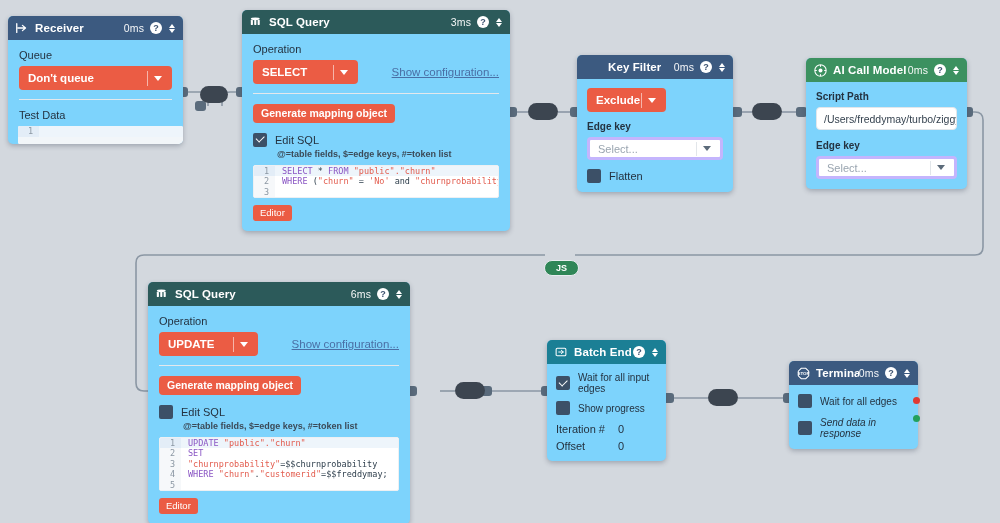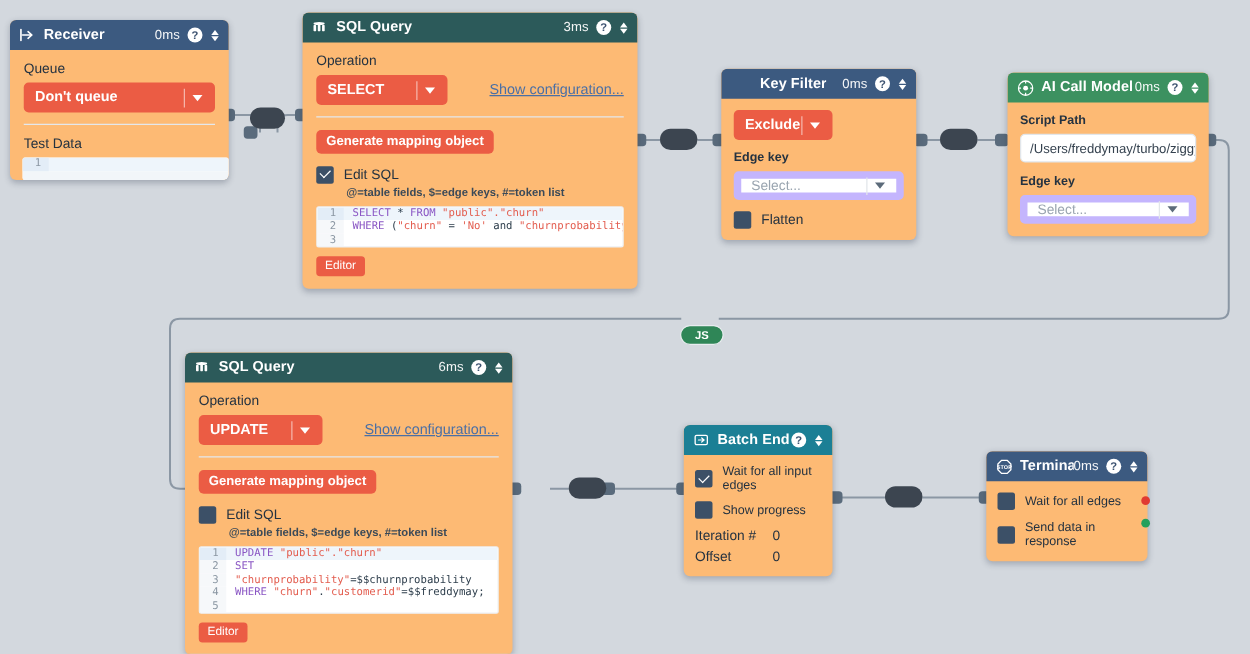--- a/index.html
+++ b/index.html
@@ -6,21 +6,21 @@
   body{
     width:1000px;height:523px;overflow:hidden;position:relative;
     background:#d3d8de;
     font-family:"Liberation Sans", sans-serif;
     -webkit-font-smoothing:antialiased;
   }
   #canvas{position:absolute;inset:0;}
   svg.wires{position:absolute;left:0;top:0;width:1000px;height:523px;pointer-events:none;}
 
   
-  .node{position:absolute;background:#fdba74;border-radius:5px;
+  .node{position:absolute;background:#7dd3fc;border-radius:5px;
         box-shadow:0 2px 5px rgba(30,40,60,.28);overflow:hidden;}
   .nhead{display:flex;align-items:center;height:24px;padding:0 7px;color:#fff;
          font-size:11.5px;font-weight:bold;letter-spacing:.1px;}
   .nhead .ttl{flex:1;white-space:nowrap;overflow:hidden;}
   .nhead .ms{font-size:10.5px;font-weight:normal;opacity:.95;margin-right:6px;}
   .hicon{width:14px;height:14px;margin-right:6px;display:flex;align-items:center;justify-content:center;flex:0 0 auto;}
   .qmark{width:12px;height:12px;border-radius:50%;background:#fff;color:#3c5270;
          font-size:9px;font-weight:bold;display:flex;align-items:center;justify-content:center;margin-right:5px;flex:0 0 auto;}
   .updown{display:flex;flex-direction:column;align-items:center;justify-content:center;width:9px;height:14px;flex:0 0 auto;}
   .updown i{display:block;width:0;height:0;border-left:3.5px solid transparent;border-right:3.5px solid transparent;}
@@ -30,21 +30,21 @@
   .nbody{padding:9px 11px 10px;}
   .lbl{font-size:11px;color:#243240;margin-bottom:5px;}
   .sublbl{font-size:9px;color:#3b4a58;margin:2px 0 6px 24px;font-weight:bold;}
 
   
   .sel-red{display:flex;align-items:center;background:#eb5c44;color:#fff;border-radius:4px;
            height:24px;font-size:11.5px;font-weight:bold;padding:0 0 0 9px;box-sizing:border-box;}
   .sel-red .sv{flex:1;white-space:nowrap;overflow:hidden;}
   .sel-red .dv{border-left:1px solid rgba(255,255,255,.55);width:20px;height:15px;
                display:flex;align-items:center;justify-content:center;margin-right:4px;}
-  .sel-white{display:flex;align-items:center;background:#fff;border:6px solid #c4b5fd;border-radius:4px;
+  .sel-white{display:flex;align-items:center;background:#fff;border:3px solid #c4b5fd;border-radius:4px;
              height:23px;font-size:11px;color:#9aa5b0;padding:0 0 0 8px;box-sizing:border-box;}
   .sel-white .sv{flex:1;white-space:nowrap;overflow:hidden;}
   .sel-white .dv{border-left:1px solid #e2e6ea;width:20px;height:14px;display:flex;align-items:center;justify-content:center;margin-right:3px;}
   .chev{width:0;height:0;border-left:4px solid transparent;border-right:4px solid transparent;border-top:5px solid currentColor;}
   .sel-red .chev{color:#fff;}
   .sel-white .chev{color:#5c6b7a;}
 
   .btn-red{display:inline-block;background:#eb5c44;color:#fff;font-size:10.5px;font-weight:bold;
            border-radius:4px;padding:4px 8px;line-height:1;}
   .link{color:#4a6fa5;font-size:11.5px;text-decoration:underline;white-space:nowrap;padding-left:20px;}
@@ -394,20 +394,20 @@
           <i class="d"></i>
         </span>
     </div>
     <div class="nbody" style="padding:9px 9px 10px;">
       <div class="row" style="margin-bottom:9px;">
         <span class="cbx"></span>
         <span class="cbtxt" style="font-size:10px;">Wait for all edges</span>
       </div>
       <div class="row">
         <span class="cbx"></span>
-        <span class="cbtxt" style="font-size:10px;">Send data in response</span>
+        <span class="cbtxt" style="font-size:10px;font-style:italic;">Send data in response</span>
       </div>
     </div>
   </div>
   <div class="dot" style="left:913px;top:397px;background:#e03a32;"></div>
   <div class="dot" style="left:913px;top:415px;background:#23a05c;"></div>
 
 </div>
 
 </body></html>

